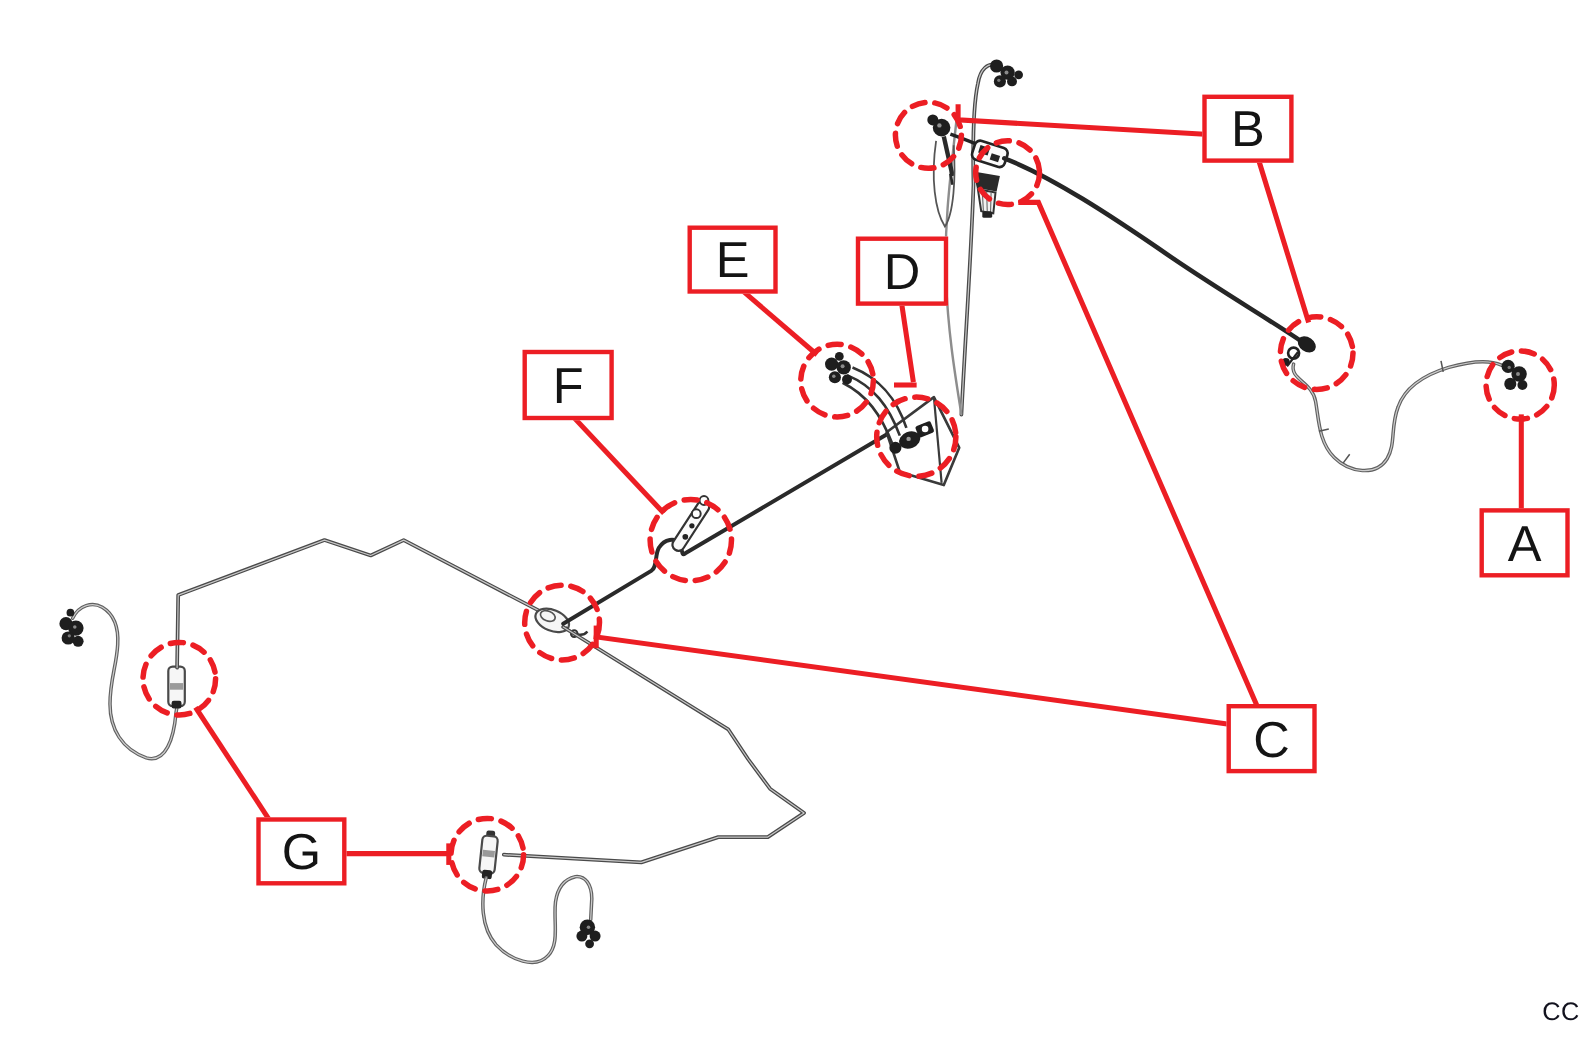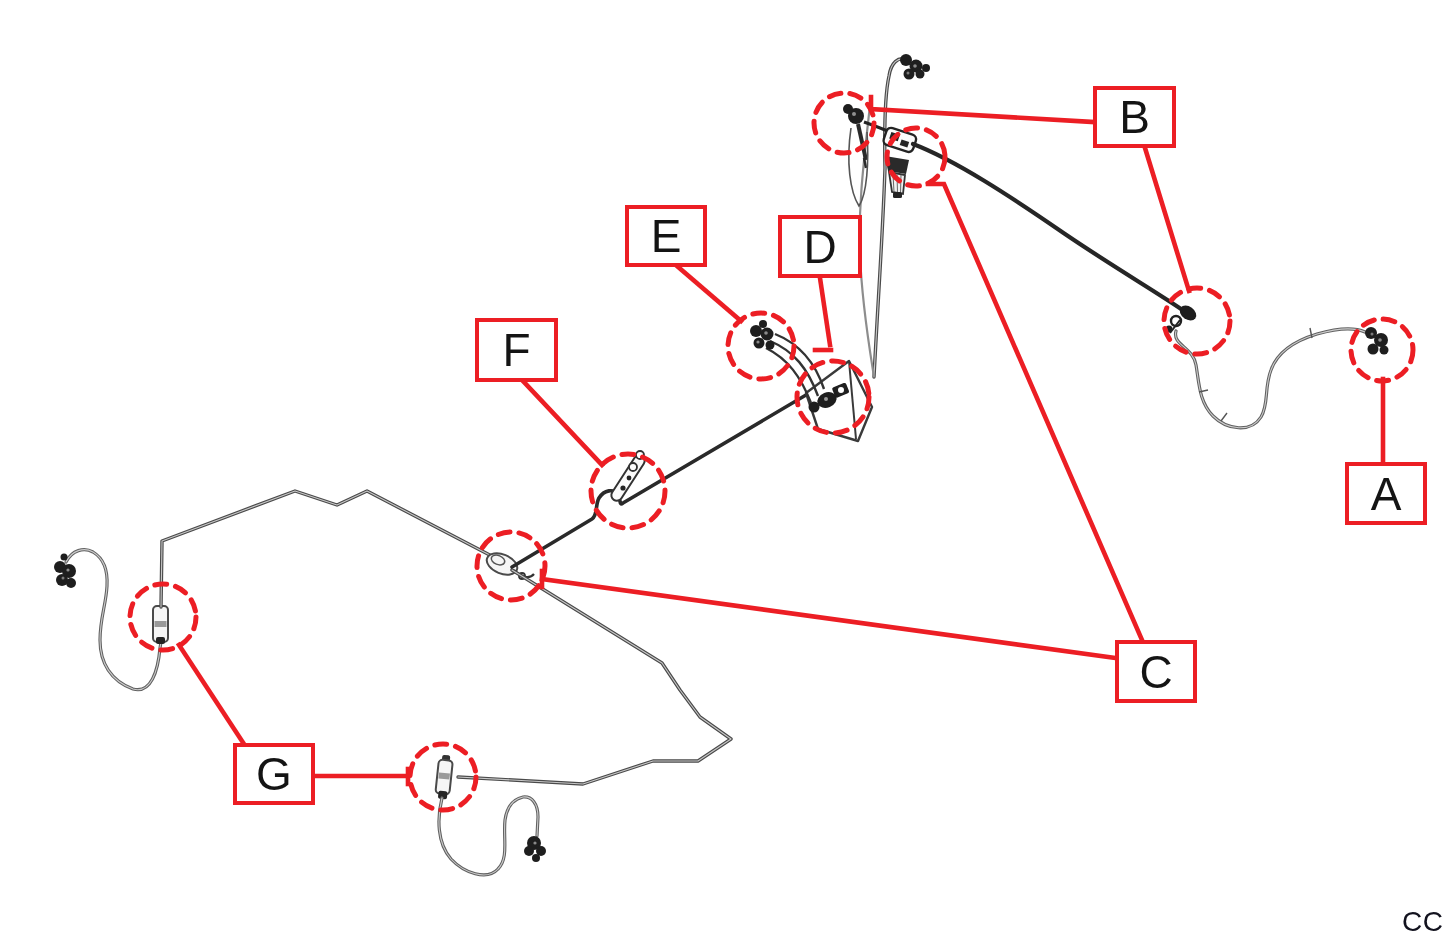--- a/index.html
+++ b/index.html
@@ -10,21 +10,21 @@
   }
   .artwork { position:absolute; left:0; top:0; }
   .callout {
     position:absolute; box-sizing:border-box;
     border:4px solid var(--accent); background:#ffffff;
     display:flex; align-items:center; justify-content:center;
     font-size:46px; line-height:1; color:#141414;
   }
   .watermark {
     position:absolute; left:1402px; top:906px;
-    font-size:28px; color:#12121e; letter-spacing:0.5px;
+    font-size:23px; color:#12121e; letter-spacing:0.5px;
   }
   svg .pipe   { fill:none; stroke:#4a4a4a; stroke-width:3.4; stroke-linejoin:round; stroke-linecap:round; }
   svg .pipeHi { fill:none; stroke:#c8c8c8; stroke-width:1.1; stroke-linejoin:round; stroke-linecap:round; }
   svg .hose   { fill:none; stroke:#616161; stroke-width:3.2; stroke-linecap:round; }
   svg .hoseHi { fill:none; stroke:#cccccc; stroke-width:1.1; stroke-linecap:round; }
   svg .dark   { fill:none; stroke:#2a2a2a; stroke-width:3.6; stroke-linejoin:round; stroke-linecap:round; }
   svg .fit    { fill:#1e1e1e; stroke:none; }
   svg .shell  { fill:#f6f6f6; stroke:#4a4a4a; stroke-width:2; }
   svg .redline{ fill:none; stroke:var(--accent); stroke-width:4.6; stroke-linecap:square; stroke-linejoin:miter; }
   svg .redcirc{ fill:none; stroke:var(--accent); stroke-width:5; stroke-dasharray:12 9; stroke-linecap:round; }

